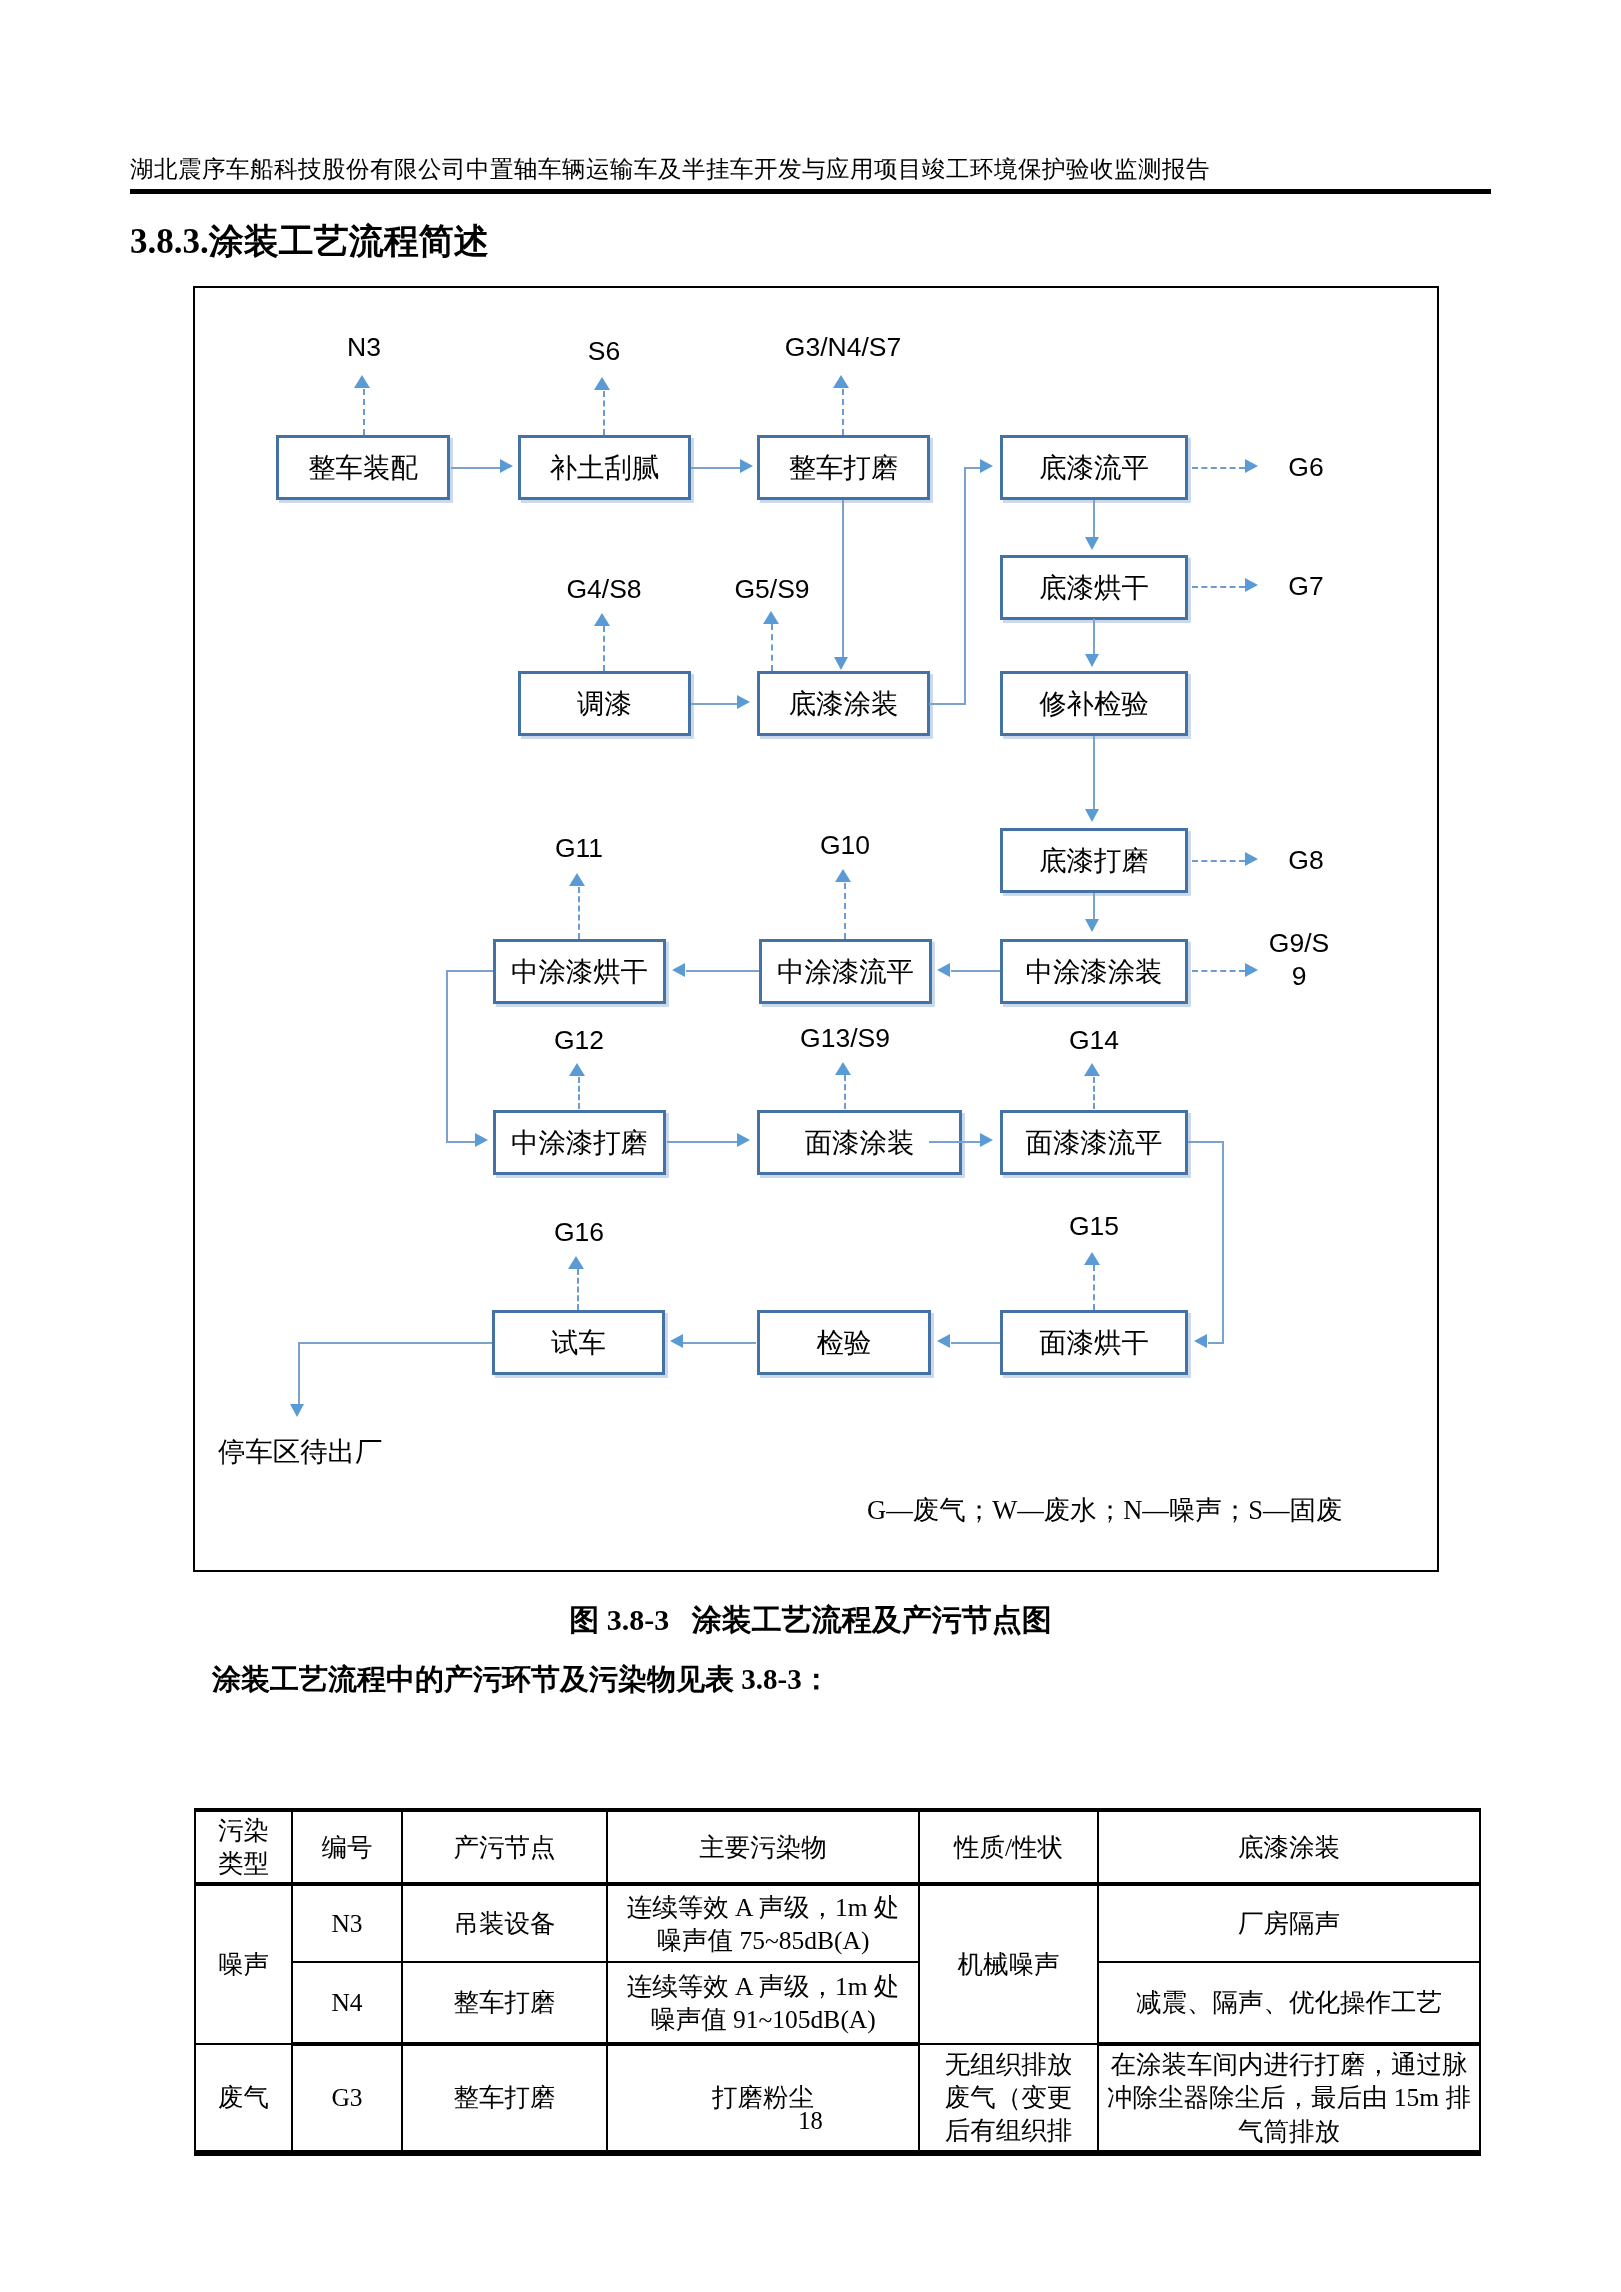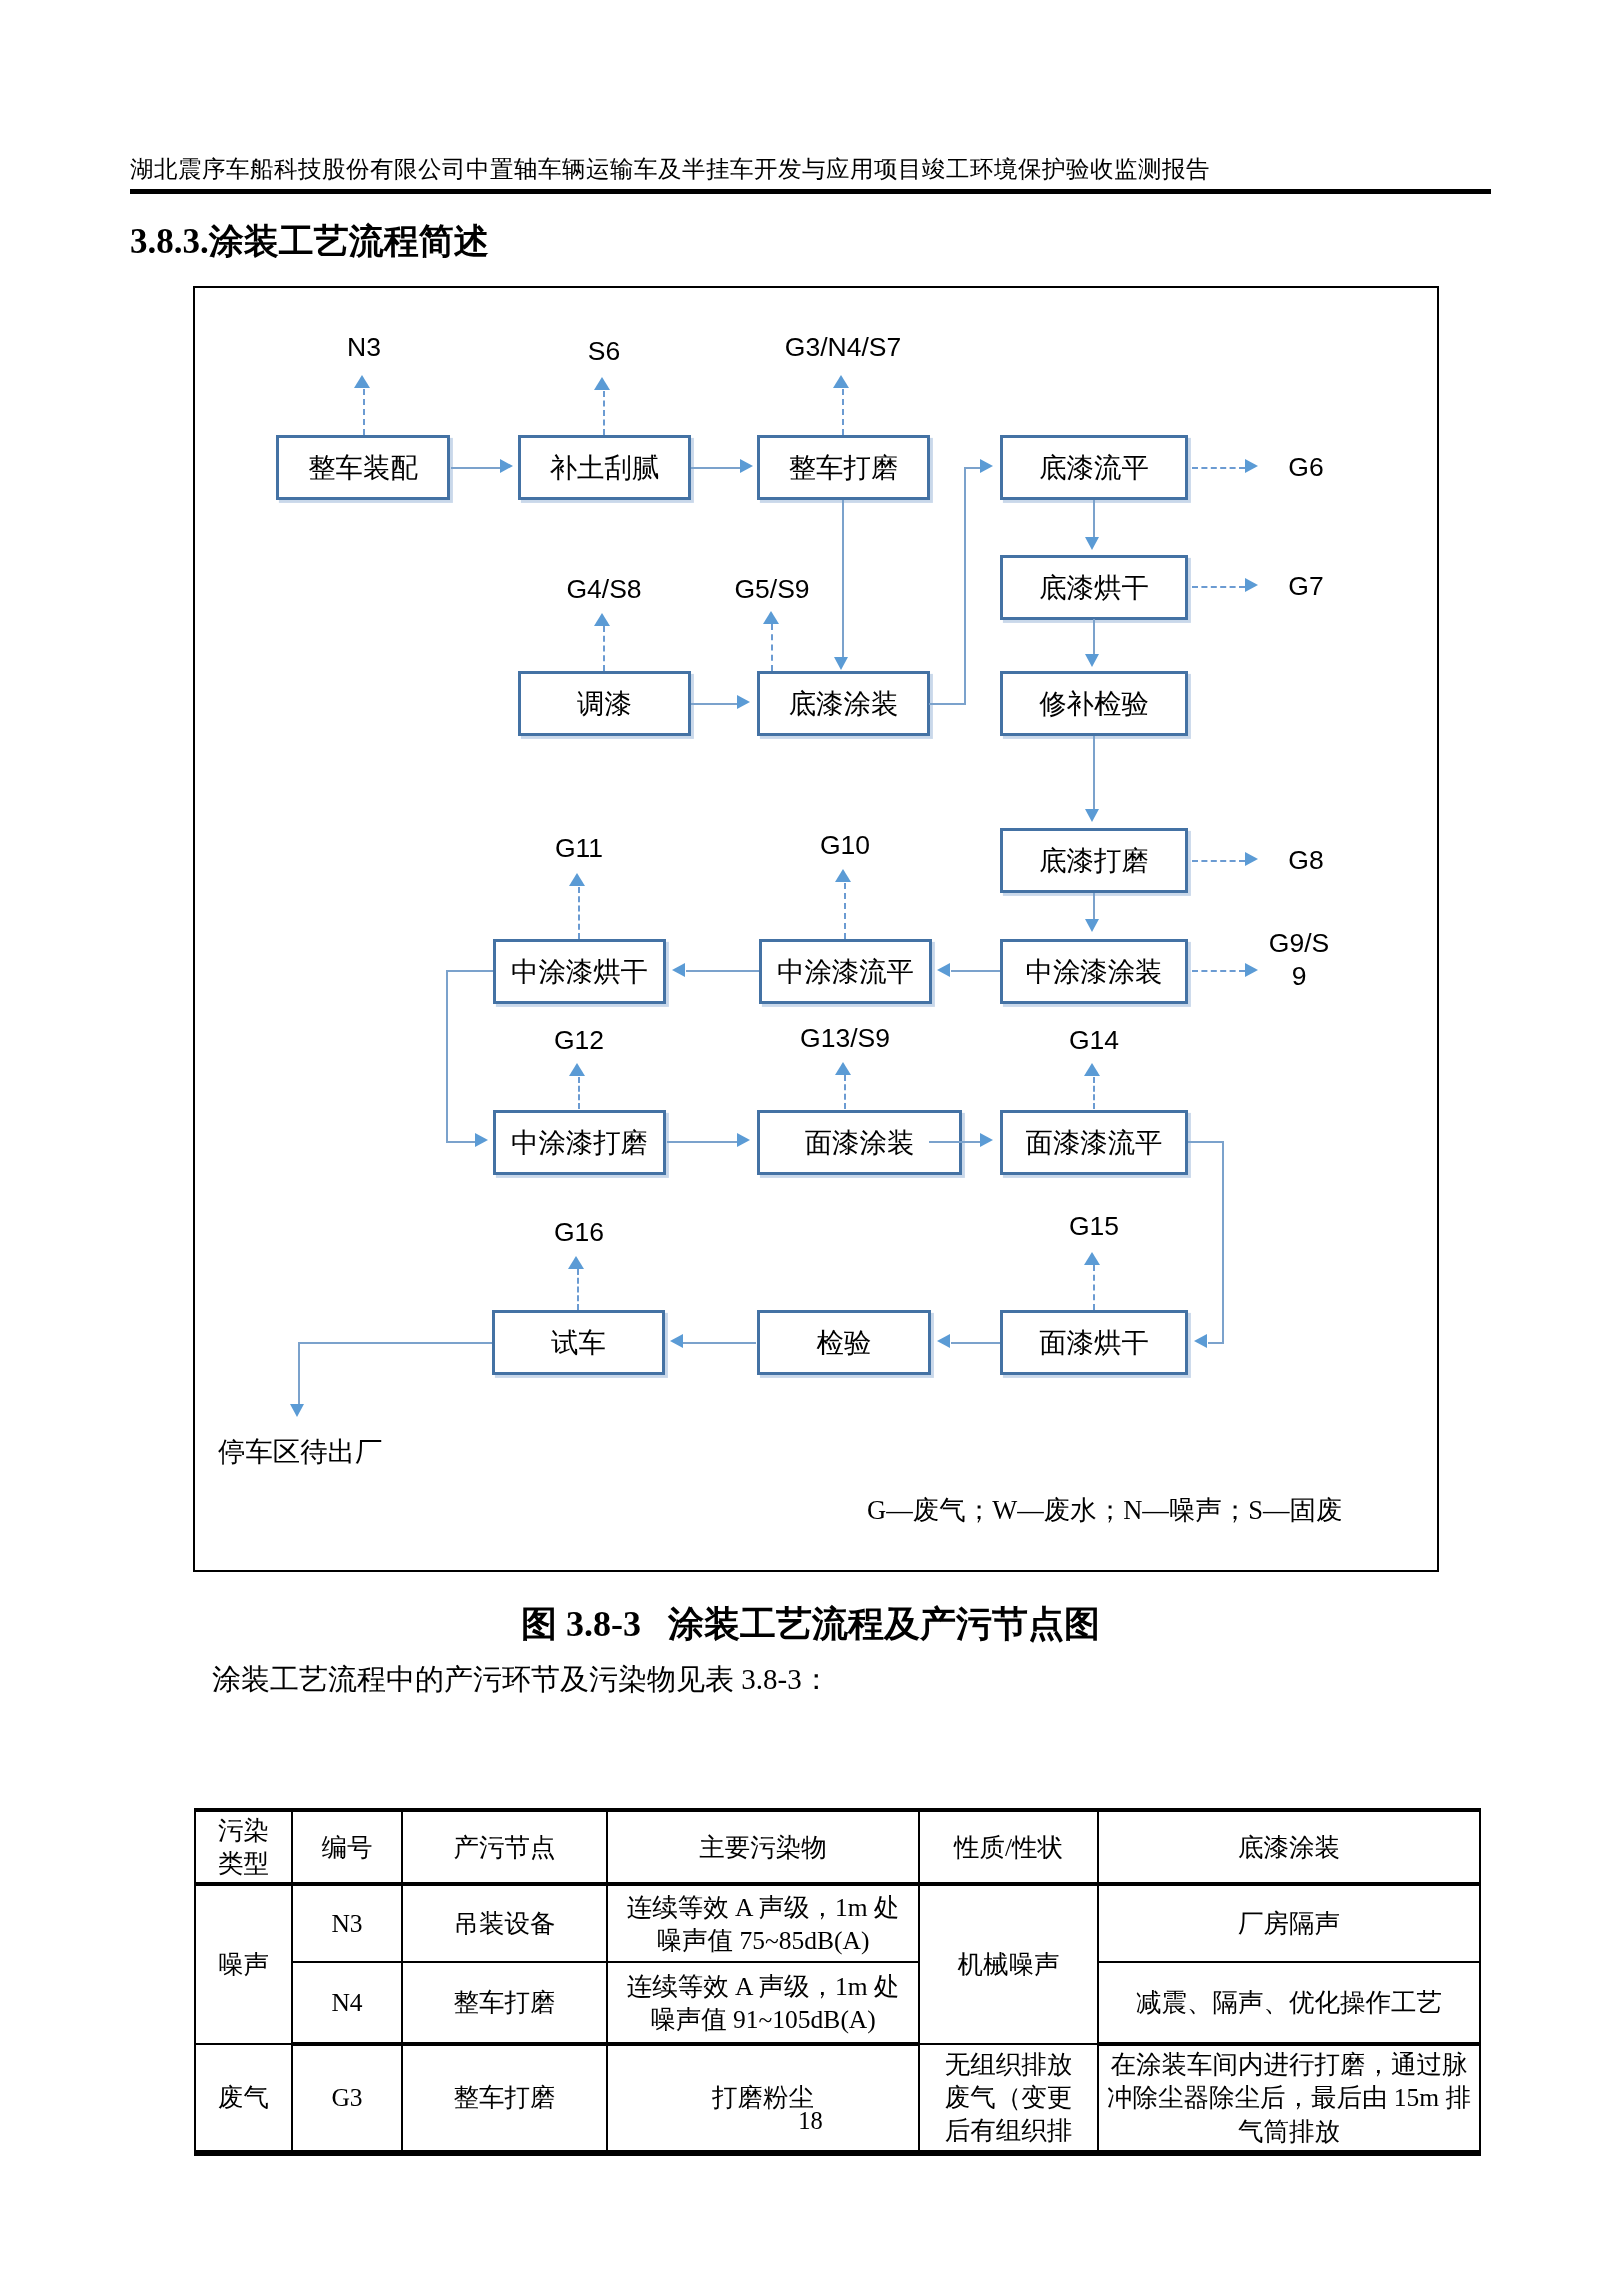--- a/index.html
+++ b/index.html
@@ -34,22 +34,22 @@
       border-bottom:7.8px solid transparent;border-left:13.7px solid #5B9BD5;}
   .tl{position:absolute;width:0;height:0;border-top:7.8px solid transparent;
       border-bottom:7.8px solid transparent;border-right:13.7px solid #5B9BD5;}
   .td{position:absolute;width:0;height:0;border-left:7.8px solid transparent;
       border-right:7.8px solid transparent;border-top:13.7px solid #5B9BD5;}
   .tu{position:absolute;width:0;height:0;border-left:8.8px solid transparent;
       border-right:8.8px solid transparent;border-bottom:13.7px solid #5B9BD5;}
 
   
   .fig-caption{position:absolute;left:130px;top:1600px;width:1361px;text-align:center;
-               font-size:36px;font-weight:bold;white-space:pre;}
-  .body-par{position:absolute;left:130px;top:1660px;width:1361px;font-size:29px;text-indent:82px;}
+               font-size:30px;font-weight:bold;white-space:pre;}
+  .body-par{position:absolute;left:130px;top:1660px;width:1361px;font-size:29px;text-indent:82px;font-weight:bold;}
   .table-title{position:absolute;left:130px;top:1727px;width:1361px;text-align:center;
                font-size:30px;font-weight:bold;white-space:pre;}
 
   
   .ptable{position:absolute;left:194px;top:1776px;width:1286px;border-collapse:collapse;
           border-top:4.9px solid #000;border-bottom:6.9px solid #000;table-layout:fixed;margin-top:32px;}
   .ptable td,.ptable th{border:2px solid #000;font-size:25.5px;font-weight:normal;
           text-align:center;vertical-align:middle;padding:2px 3.9px;line-height:1.3;}
   .ptable .hrow th{border-bottom:4.9px solid #000;}
   .ptable .thickb td{border-bottom:4.9px solid #000;}

